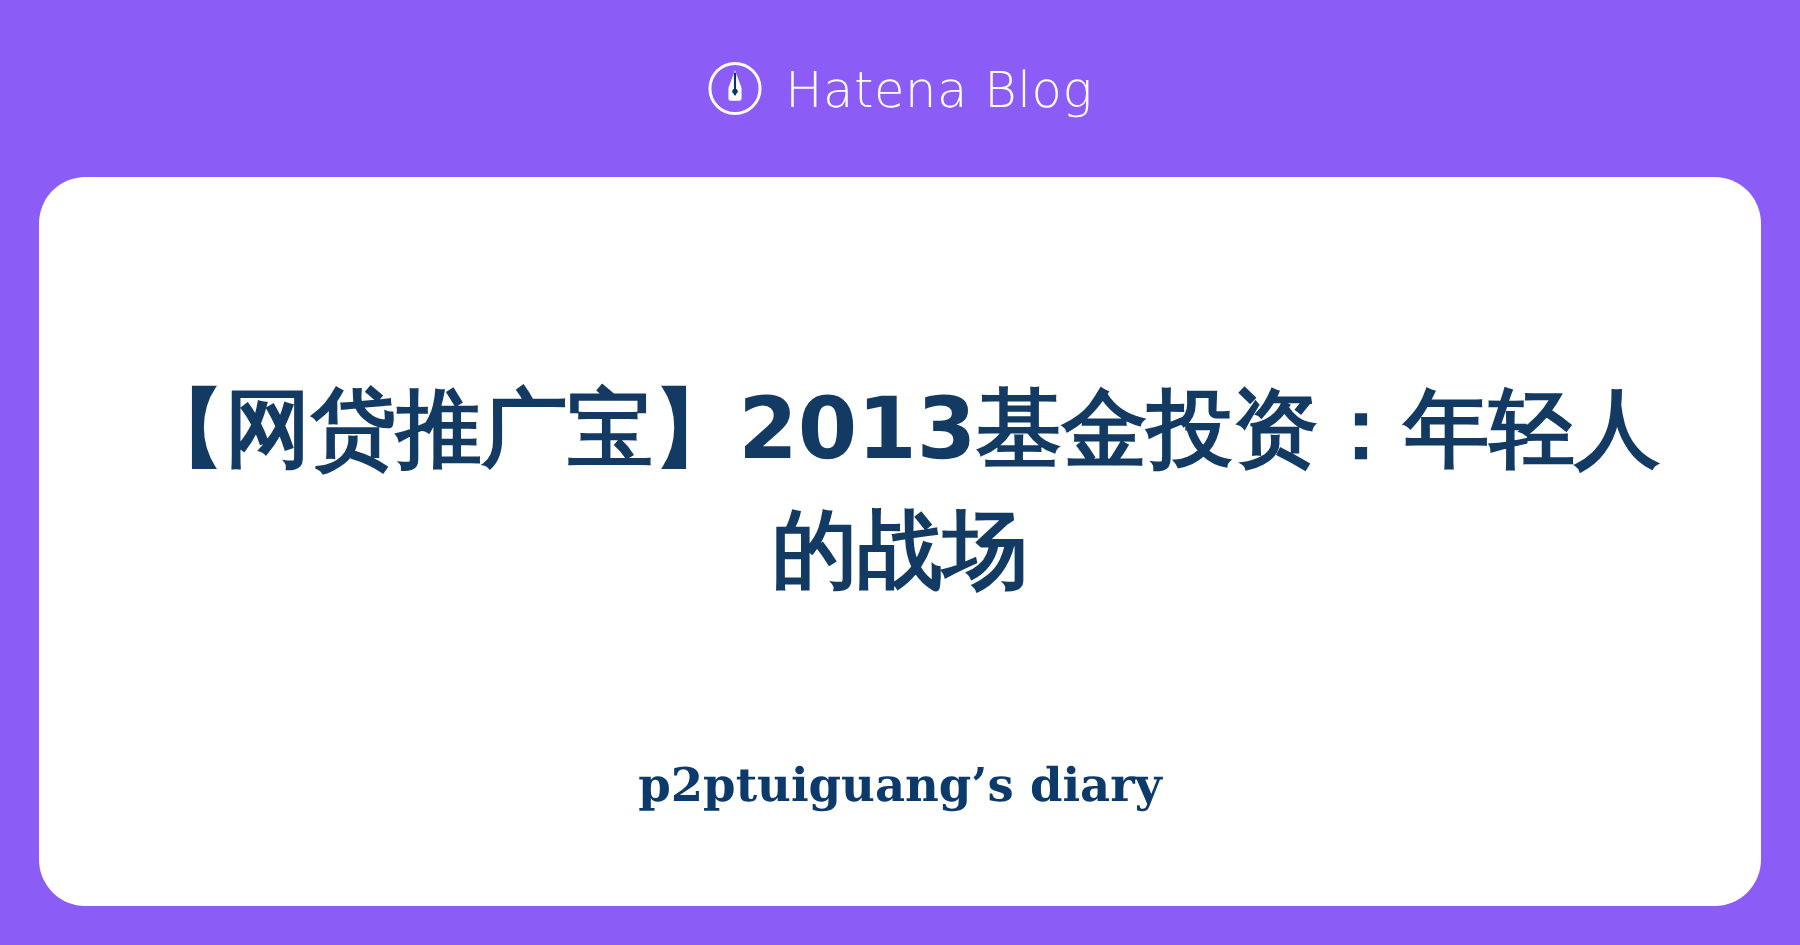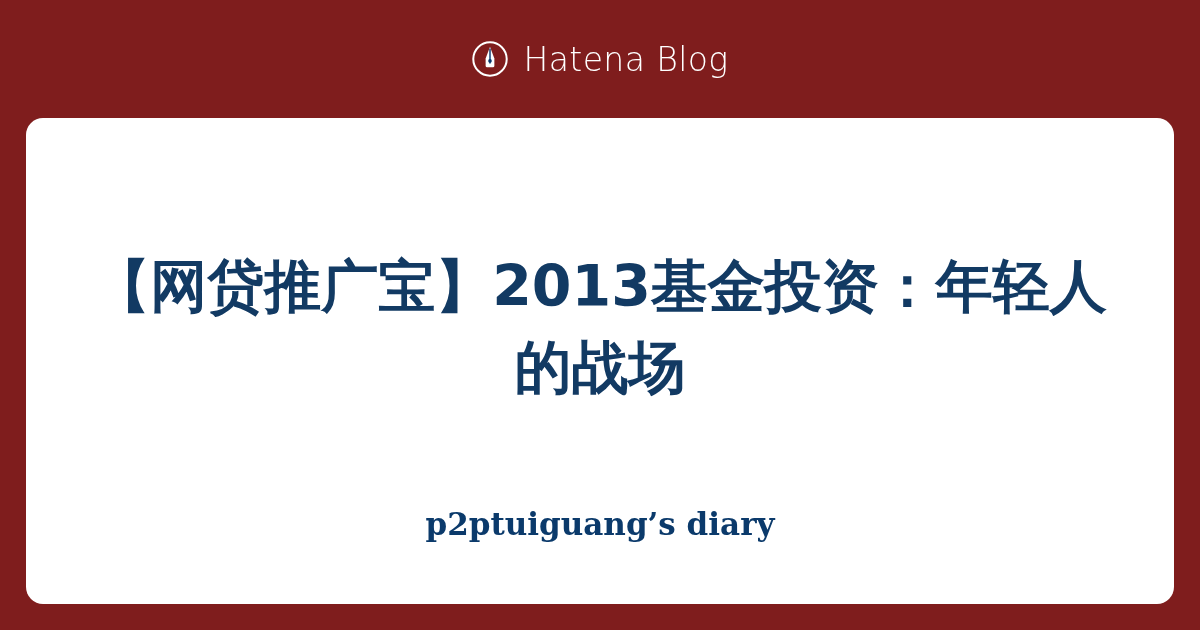--- a/index.html
+++ b/index.html
@@ -102,33 +102,33 @@
     font-weight: bold;
     line-height: 1.2;
     white-space: nowrap;
     overflow: hidden;
     text-overflow: ellipsis;
   }
 </style>
 </head>
 <body style="background: rgb(4, 53, 107);">
 
-<div class="og-canvas" style="background: #7f1d1d;">
+<div class="og-canvas" style="background: #8b5cf6;">
 
   <div class="brand-header">
     <svg class="brand-logo-icon" viewBox="0 0 40 40" xmlns="http://www.w3.org/2000/svg" aria-hidden="true">
       <circle cx="20" cy="20" r="17.6" fill="none" stroke="#ffffff" stroke-width="2.1"></circle>
       <path d="M20 7.2 L24.6 19.4 L24.6 27.0 Q24.6 28.6 23.1 28.6 L16.9 28.6 Q15.4 28.6 15.4 27.0 L15.4 19.4 Z" fill="#ffffff"></path>
       <path d="M20 9.6 L20 24.2" stroke="#04356b" stroke-width="1.5" stroke-linecap="round"></path>
       <circle cx="20" cy="22.0" r="1.9" fill="#04356b"></circle>
     </svg>
     <div class="brand-wordmark" style="color: rgb(255, 255, 255);">Hatena Blog</div>
   </div>
 
-  <div class="entry-card" style="background: rgb(255, 255, 255);">
+  <div class="entry-card" style="background: rgb(255, 255, 255); border-radius: 31px;">
 
     <h1 class="entry-title" style="color: rgb(18, 58, 99);">【网贷推广宝】2013基金投资：年轻人的战场</h1>
 
     <div class="entry-blog-name" style="color: rgb(11, 58, 107);">p2ptuiguang’s diary</div>
 
   </div>
 
 </div>
 
 </body></html>

